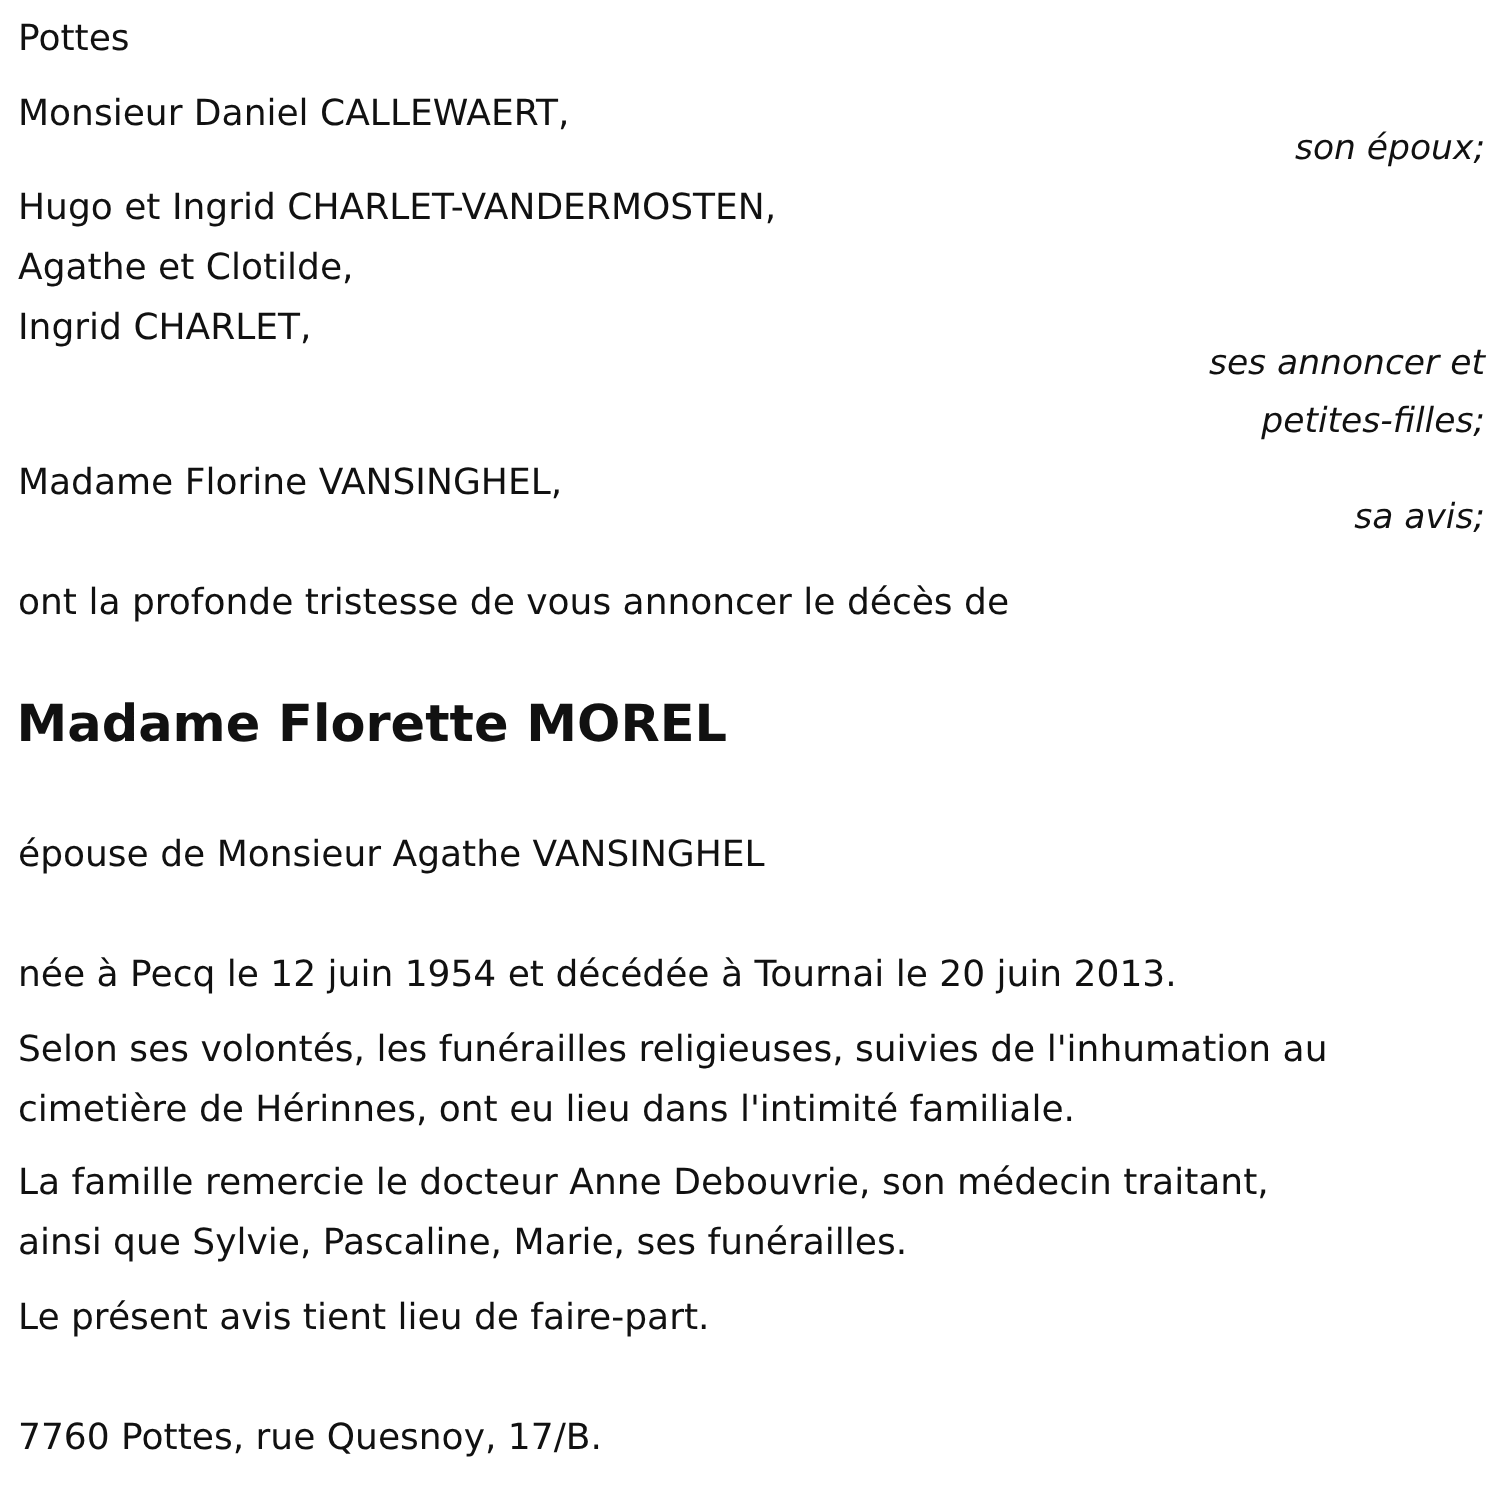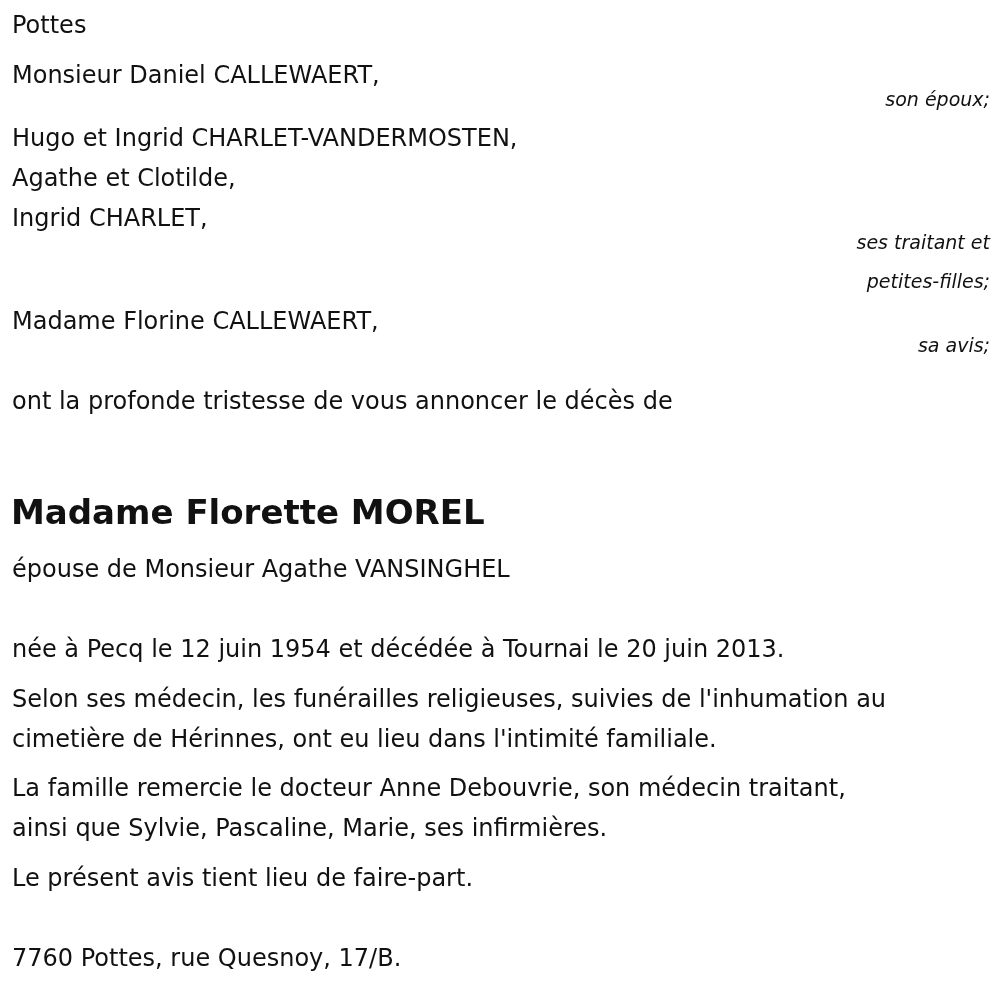--- a/index.html
+++ b/index.html
@@ -21,62 +21,61 @@
       left: 12px;
       white-space: nowrap;
       font-size: 24px;
       line-height: 30px;
     }
     .role {
       position: absolute;
       right: 10px;
       white-space: nowrap;
       font-style: italic;
-      font-size: 19px;
+      font-size: 23px;
       line-height: 30px;
       text-align: right;
     }
     .title {
       position: absolute;
       left: 11px;
       white-space: nowrap;
       font-weight: bold;
       font-size: 34px;
       line-height: 40px;
-      margin-top: 29px;
     }
   </style>
 </head>
 <body>
 
 <div>
   <div class="line" style="top:10px">Pottes</div>
 
   <div class="line" style="top:60px">Monsieur Daniel CALLEWAERT,</div>
   <div class="role" style="top:84px">son époux;</div>
 
   <div class="line" style="top:123px">Hugo et Ingrid CHARLET-VANDERMOSTEN,</div>
   <div class="line" style="top:163px">Agathe et Clotilde,</div>
   <div class="line" style="top:203px">Ingrid CHARLET,</div>
-  <div class="role" style="top:227px">ses traitant et</div>
+  <div class="role" style="top:227px">ses annoncer et</div>
   <div class="role" style="top:266px">petites-filles;</div>
 
-  <div class="line" style="top:306px">Madame Florine CALLEWAERT,</div>
+  <div class="line" style="top:306px">Madame Florine VANSINGHEL,</div>
   <div class="role" style="top:330px">sa avis;</div>
 
   <div class="line" style="top:386px">ont la profonde tristesse de vous annoncer le décès de</div>
 
   <div class="title" style="top:463px">Madame Florette MOREL</div>
 
   <div class="line" style="top:554px">épouse de Monsieur Agathe VANSINGHEL</div>
 
   <div class="line" style="top:634px">née à Pecq le 12 juin 1954 et décédée à Tournai le 20 juin 2013.</div>
 
-  <div class="line" style="top:684px">Selon ses médecin, les funérailles religieuses, suivies de l'inhumation au</div>
+  <div class="line" style="top:684px">Selon ses volontés, les funérailles religieuses, suivies de l'inhumation au</div>
   <div class="line" style="top:724px">cimetière de Hérinnes, ont eu lieu dans l'intimité familiale.</div>
 
   <div class="line" style="top:773px">La famille remercie le docteur Anne Debouvrie, son médecin traitant,</div>
-  <div class="line" style="top:813px">ainsi que Sylvie, Pascaline, Marie, ses infirmières.</div>
+  <div class="line" style="top:813px">ainsi que Sylvie, Pascaline, Marie, ses funérailles.</div>
 
   <div class="line" style="top:863px">Le présent avis tient lieu de faire-part.</div>
 
   <div class="line" style="top:943px">7760 Pottes, rue Quesnoy, 17/B.</div>
 </div>
 
 </body></html>

